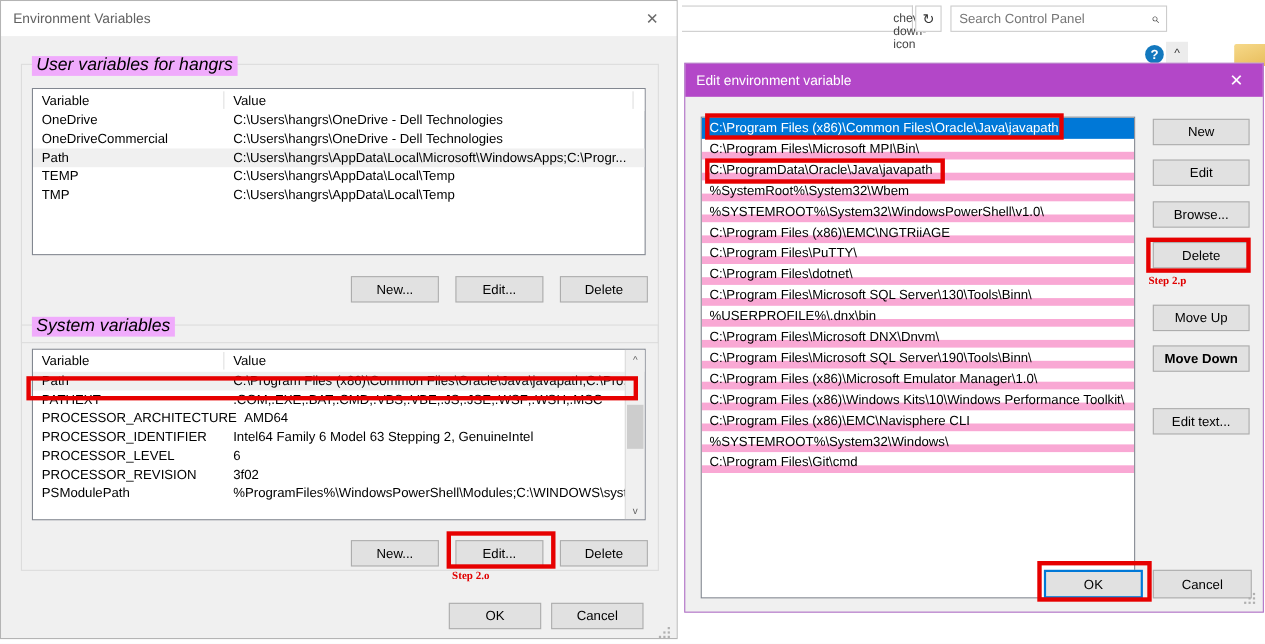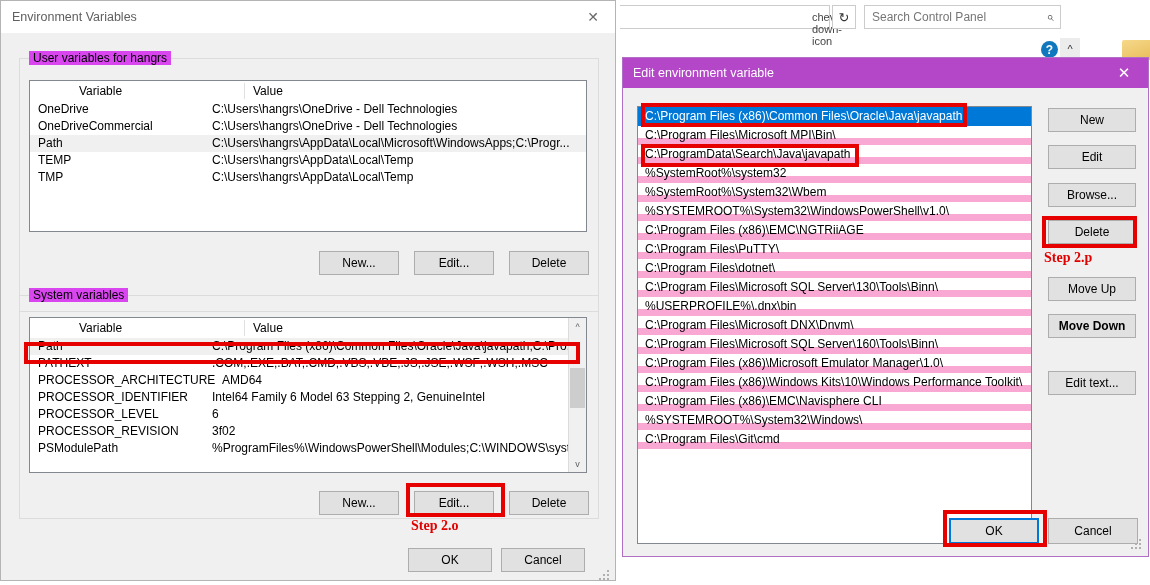--- a/index.html
+++ b/index.html
@@ -108,38 +108,37 @@
 
   
   .groupbox {
     position: absolute;
     border: 1px solid #dcdcdc;
     background: transparent;
   }
   .groupbox-label {
     position: absolute;
     top: -8px; left: 9px;
-    background: #d946ef;
+    background: #f0abfc;
     padding: 0 4px;
-    font-size: 12px; color: #000;
+    font-size: 16px; color: #000; font-style: italic;
   }
 
   
   .listbox {
     position: absolute;
     background: #ffffff;
     border: 1px solid #828790;
     box-sizing: border-box;
     overflow: hidden;
   }
   .lv-header {
     position: absolute; left: 0; top: 0; right: 0; height: 20px;
     background: #ffffff;
     font-size: 12px;
-    margin-left: 41px;
   }
   .lv-header .col {
     position: absolute; top: 3px;
     color: #000;
   }
   .lv-header .sep {
     position: absolute; top: 2px; width: 1px; height: 16px;
     background: #e0e0e0;
   }
   .lv-rows {
@@ -190,21 +189,21 @@
     position: absolute;
     border: 4px solid #e60000;
     box-sizing: border-box;
     pointer-events: none;
   }
   .steplabel {
     position: absolute;
     color: #e00000;
     font-family: "Liberation Serif", serif;
     font-weight: bold;
-    font-size: 14px;
+    font-size: 10px;
     white-space: nowrap;
   }
 
   
   .grip {
     position: absolute;
     width: 12px; height: 12px;
   }
   .grip i {
     position: absolute; width: 2px; height: 2px; background: #b0b0b0;
@@ -395,31 +394,30 @@
 
   <div class="editwin">
     <div class="editwin-titlebar">
       <div class="editwin-title">Edit environment variable</div>
       <div class="editwin-close">✕</div>
     </div>
 
     <div class="pathlist" id="path-list">
         <div class="pl-row selected">C:\Program Files (x86)\Common Files\Oracle\Java\javapath</div>
         <div class="pl-row">C:\Program Files\Microsoft MPI\Bin\</div>
-        <div class="pl-row">C:\ProgramData\Search\Java\javapath</div>
-        <div class="pl-row">%SystemRoot%\system32</div>
+        <div class="pl-row">C:\ProgramData\Oracle\Java\javapath</div>
         <div class="pl-row">%SystemRoot%\System32\Wbem</div>
         <div class="pl-row">%SYSTEMROOT%\System32\WindowsPowerShell\v1.0\</div>
         <div class="pl-row">C:\Program Files (x86)\EMC\NGTRiiAGE</div>
         <div class="pl-row">C:\Program Files\PuTTY\</div>
         <div class="pl-row">C:\Program Files\dotnet\</div>
         <div class="pl-row">C:\Program Files\Microsoft SQL Server\130\Tools\Binn\</div>
         <div class="pl-row">%USERPROFILE%\.dnx\bin</div>
         <div class="pl-row">C:\Program Files\Microsoft DNX\Dnvm\</div>
-        <div class="pl-row">C:\Program Files\Microsoft SQL Server\160\Tools\Binn\</div>
+        <div class="pl-row">C:\Program Files\Microsoft SQL Server\190\Tools\Binn\</div>
         <div class="pl-row">C:\Program Files (x86)\Microsoft Emulator Manager\1.0\</div>
         <div class="pl-row">C:\Program Files (x86)\Windows Kits\10\Windows Performance Toolkit\</div>
         <div class="pl-row">C:\Program Files (x86)\EMC\Navisphere CLI</div>
         <div class="pl-row">%SYSTEMROOT%\System32\Windows\</div>
         <div class="pl-row">C:\Program Files\Git\cmd</div>
       </div>
 
     <div class="btn" style="left:425px; top:50px; width:88px; height:24px;">New</div>
     <div class="btn" style="left:425px; top:87px; width:88px; height:24px;">Edit</div>
     <div class="btn" style="left:425px; top:125px; width:88px; height:24px;">Browse...</div>

